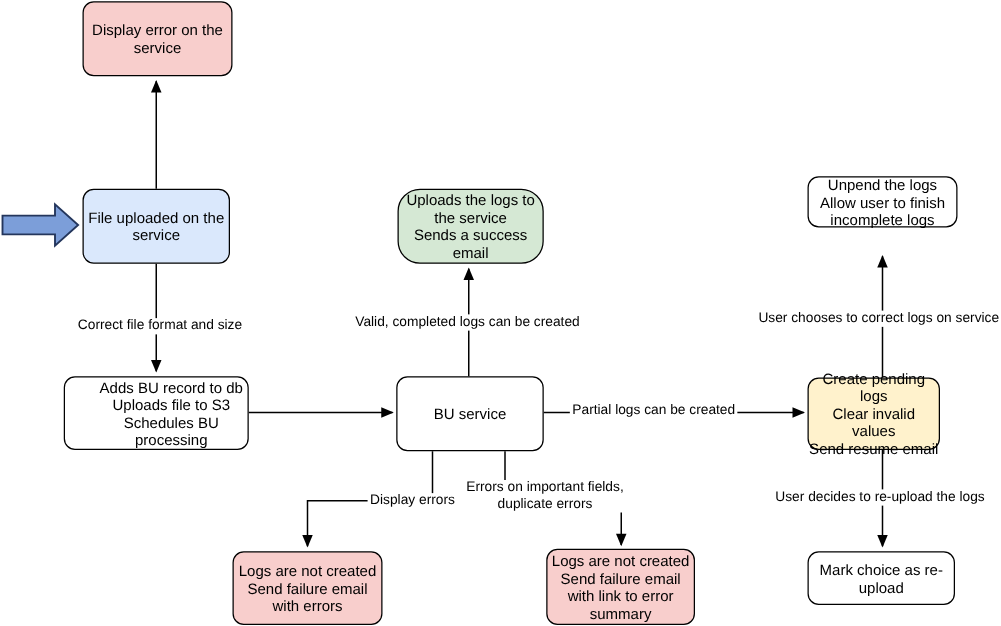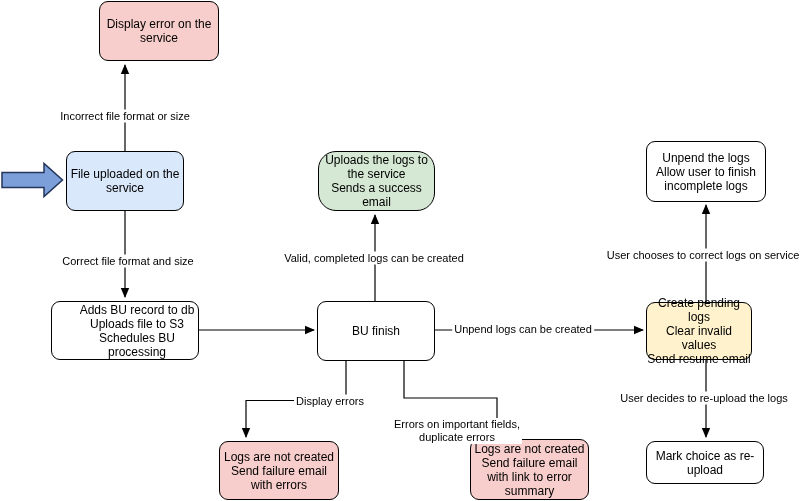--- a/index.html
+++ b/index.html
@@ -9,21 +9,21 @@
   }
   .wires{position:absolute;left:0;top:0;width:801px;height:501px;}
   .wires line,.wires polyline{stroke:var(--line,#000);stroke-width:1.2;fill:none;}
   .node{
     position:absolute;box-sizing:border-box;
     border:1px solid var(--node-border,#000);border-radius:9px;
     display:flex;align-items:center;justify-content:center;
     text-align:center;font-size:12px;line-height:14px;white-space:pre-line;
     background:var(--white-fill,#fff);
   }
-  .n-red{background:var(--red-fill,#F8CECC);margin-left:33px;}
+  .n-red{background:var(--red-fill,#F8CECC);}
   .n-blue{background:var(--blue-fill,#DAE8FC);}
   .n-green{background:var(--green-fill,#D5E8D4);border-radius:18px;}
   .n-yellow{background:var(--yellow-fill,#FFF2CC);}
   .elabel{
     position:absolute;transform:translate(-50%,-50%);
     background:var(--white-fill,#fff);padding:0 2px;
     font-size:11px;line-height:13px;white-space:pre;text-align:center;
   }
 </style>
 </head>
@@ -59,44 +59,43 @@
     <polygon points="2,172.5 44,172.5 44,163.5 62.5,180 44,196.5 44,187.5 2,187.5" fill="var(--arrow-fill,#7C9ED9)" stroke="var(--arrow-border,#24365C)" stroke-width="1.5"></polygon>
   </svg>
 
   <div class="node n-red" style="left:66px;top:1px;width:120px;height:60px;">Display error on the
 service</div>
   <div class="node n-blue" style="left:66px;top:151px;width:118px;height:60px;">File uploaded on the
 service</div>
   <div class="node" style="left:51px;top:301px;width:148px;height:59px;padding-left:24px;">Adds BU record to db
 Uploads file to S3
 Schedules BU processing</div>
-  <div class="node" style="left:317px;top:301px;width:118px;height:60px;">BU finish</div>
+  <div class="node" style="left:317px;top:301px;width:118px;height:60px;">BU service</div>
   <div class="node n-green" style="left:318px;top:151px;width:117px;height:60px;">Uploads the logs to
 the service
 Sends a success
 email</div>
-  <div class="node" style="left:646px;top:141px;width:120px;height:61px;">Unpend the logs
+  <div class="node" style="left:646px;top:141px;width:120px;height:41px;">Unpend the logs
 Allow user to finish
 incomplete logs</div>
   <div class="node n-yellow" style="left:646px;top:302px;width:106px;height:58px;">Create pending logs
 Clear invalid values
 Send resume email</div>
   <div class="node" style="left:646px;top:441px;width:118px;height:43px;text-align:center;">Mark choice as re-
 upload</div>
   <div class="node n-red" style="left:186px;top:441px;width:120px;height:59px;">Logs are not created
 Send failure email
 with errors</div>
   <div class="node n-red" style="left:437px;top:439px;width:119px;height:61px;">Logs are not created
 Send failure email
 with link to error
 summary</div>
 
-  <div class="elabel" style="left:125px;top:116px;">Incorrect file format or size</div>
   <div class="elabel" style="left:128px;top:261px;">Correct file format and size</div>
   <div class="elabel" style="left:374px;top:258px;">Valid, completed logs can be created</div>
-  <div class="elabel" style="left:523px;top:329px;">Unpend logs can be created</div>
+  <div class="elabel" style="left:523px;top:329px;">Partial logs can be created</div>
   <div class="elabel" style="left:330px;top:401px;">Display errors</div>
-  <div class="elabel" style="left:457px;top:397px;margin-top:34px;">Errors on important fields,
+  <div class="elabel" style="left:436px;top:397px;">Errors on important fields,
 duplicate errors</div>
   <div class="elabel" style="left:703px;top:255px;">User chooses to correct logs on service</div>
   <div class="elabel" style="left:704px;top:398px;">User decides to re-upload the logs</div>
 
 </div>
 
 </body></html>

